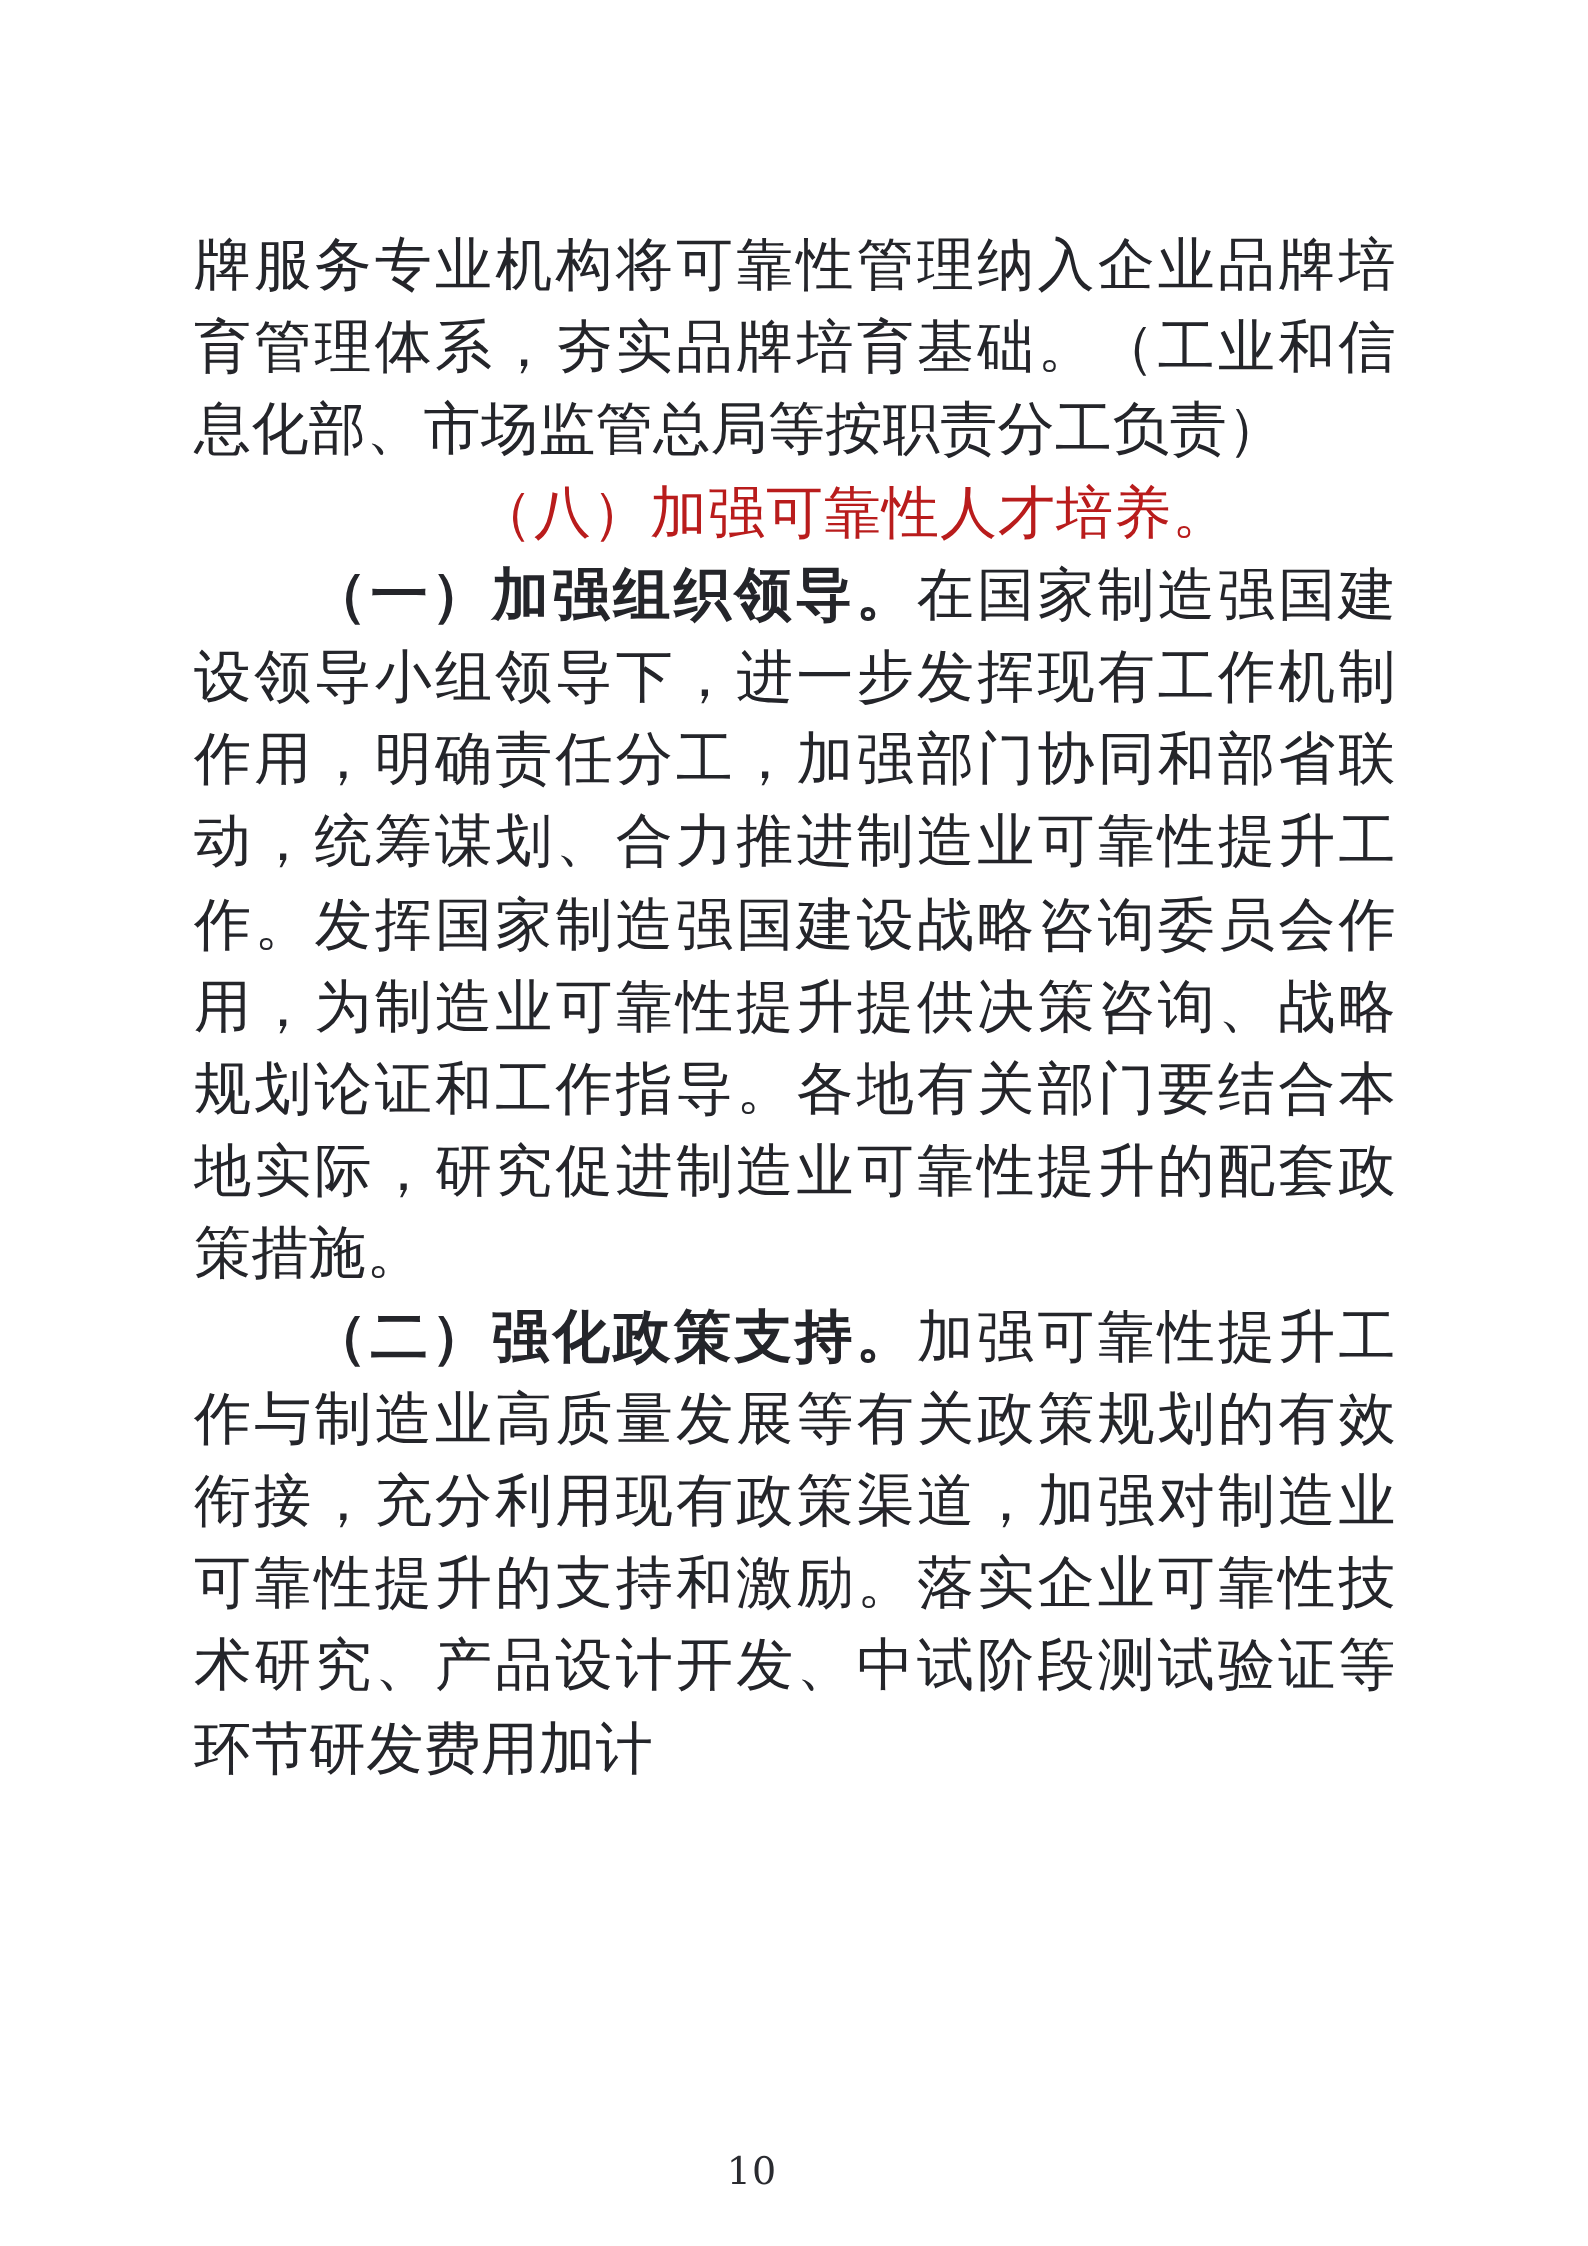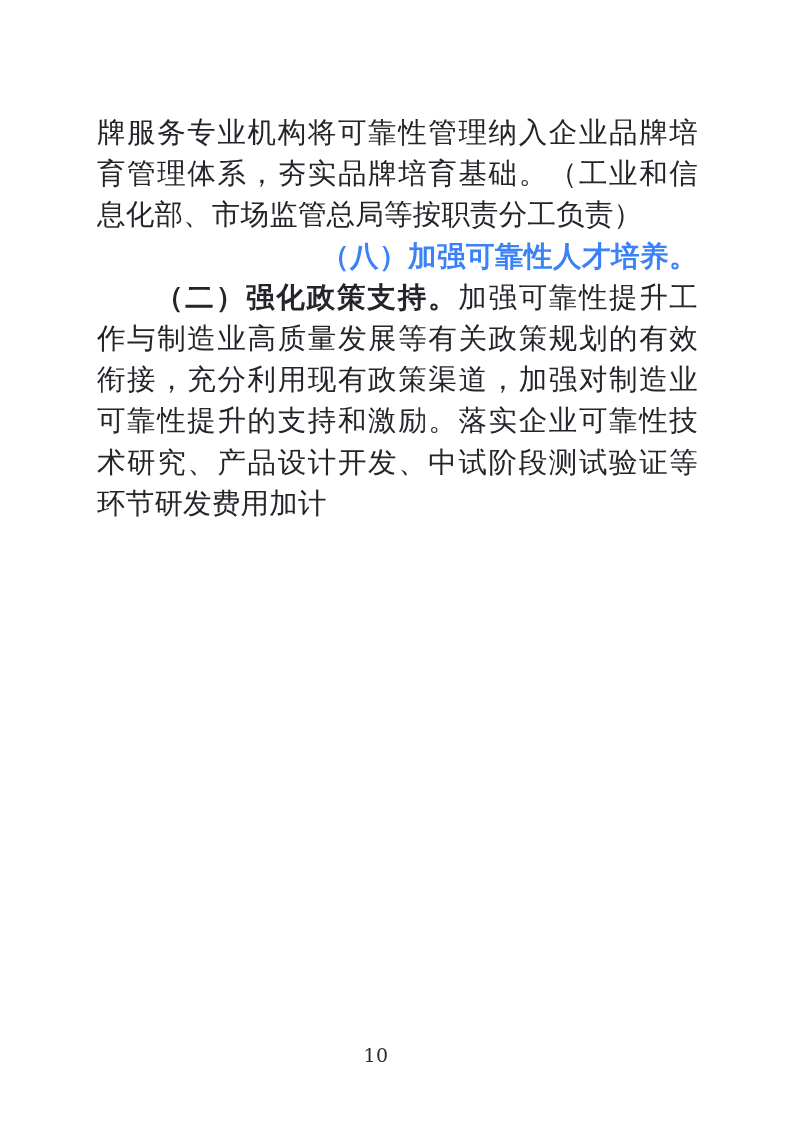--- a/index.html
+++ b/index.html
@@ -53,49 +53,49 @@
   
   .lead {
     font-weight: bold;
     font-family: "DejaVu Serif", "Liberation Serif", serif;
     letter-spacing: 0.4px;
   }
 
   
   .subhead {
     font-family: "DejaVu Serif", "Liberation Serif", serif;
-    font-weight: bold;
+    font-weight: normal;
     font-size: 28.5px;
     line-height: 41.2px;
-    color: #3b82f6;
+    color: #b91c1c;
     text-indent: 58px;
     letter-spacing: 0.5px;
     margin: 0;
-    text-align: right;
+    text-align: center;
   }
 
   
   .section-head {
     font-family: "DejaVu Sans", "Liberation Sans", sans-serif;
     font-weight: bold;
     font-size: 27px;
     line-height: 41.2px;
     color: #141418;
     text-indent: 58px;
     letter-spacing: 1px;
     margin: 0;
     text-align: left;
   }
 
   
   .page-number {
     position: absolute;
     left: 0;
     right: 0;
-    top: 1044px;
+    top: 1075px;
     text-align: center;
     font-family: "DejaVu Serif", "Liberation Serif", serif;
     font-size: 19px;
     line-height: 22px;
     color: #2a2b30;
     letter-spacing: 0.5px;
   }
 </style>
 </head>
 <body>
@@ -103,20 +103,21 @@
 <div class="page">
 
   <div class="content">
 
     <p class="para flush">牌服务专业机构将可靠性管理纳入企业品牌培育管理体系，夯实品牌培育基础。（工业和信息化部、市场监管总局等按职责分工负责）</p>
 
     <p class="subhead">（八）加强可靠性人才培养。</p>
 
 
 
+    <p class="para indent"><span class="lead">（一）加强组织领导。</span><span>在国家制造强国建设领导小组领导下，进一步发挥现有工作机制作用，明确责任分工，加强部门协同和部省联动，统筹谋划、合力推进制造业可靠性提升工作。发挥国家制造强国建设战略咨询委员会作用，为制造业可靠性提升提供决策咨询、战略规划论证和工作指导。各地有关部门要结合本地实际，研究促进制造业可靠性提升的配套政策措施。</span></p>
 
     <p class="para indent"><span class="lead">（二）强化政策支持。</span><span>加强可靠性提升工作与制造业高质量发展等有关政策规划的有效衔接，充分利用现有政策渠道，加强对制造业可靠性提升的支持和激励。落实企业可靠性技术研究、产品设计开发、中试阶段测试验证等环节研发费用加计</span></p>
 
   </div>
 
   <div class="page-number">10</div>
 
 </div>
 
 </body></html>

